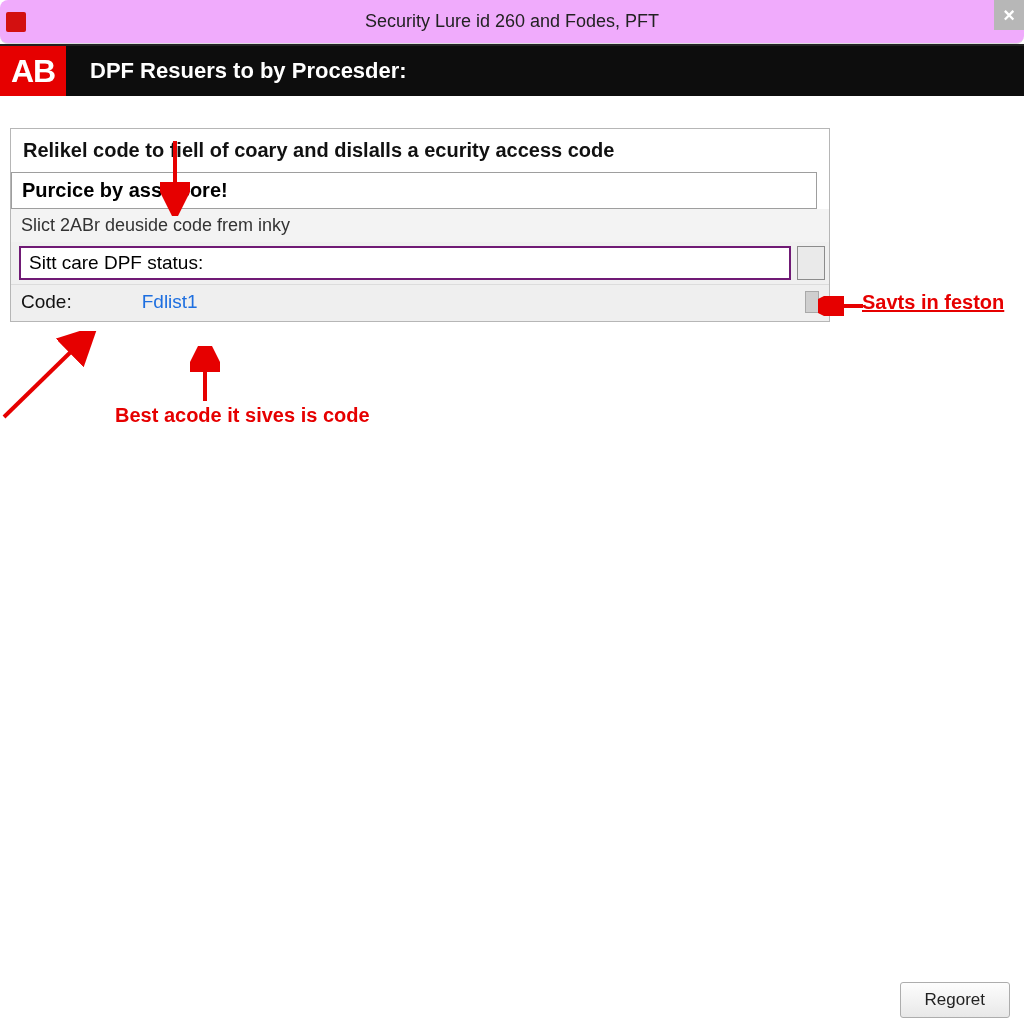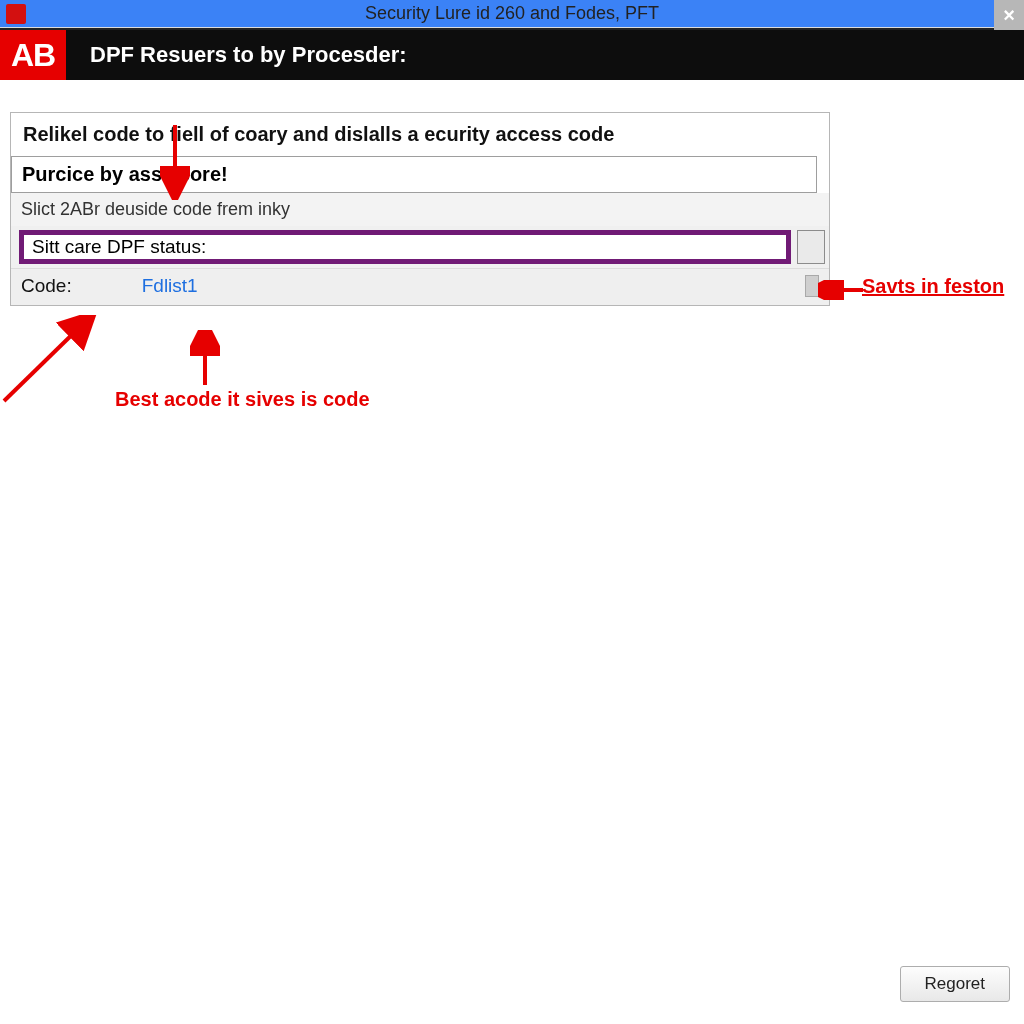--- a/index.html
+++ b/index.html
@@ -1,25 +1,26 @@
 <!DOCTYPE html>
 <html><head>
 <meta charset="utf-8">
 <style>
   * { box-sizing: border-box; margin: 0; padding: 0; }
   html, body { width: 1024px; height: 1024px; font-family: "Segoe UI", Tahoma, Arial, sans-serif; background: #fff; overflow: hidden; }
 
   
   .titlebar {
-    height: 28px;
-    background: #3b82f6;
+    height: 44px;
+    background: #f0abfc;
     border-bottom: 1px solid #dcdcdc;
     display: flex;
     align-items: center;
     position: relative;
+    border-radius: 8px;
   }
   .titlebar .app-icon {
     width: 20px; height: 20px;
     margin-left: 6px;
     background: #d31010;
     border-radius: 2px;
   }
   .titlebar .title {
     position: absolute;
     left: 50%; transform: translateX(-50%);
@@ -102,21 +103,21 @@
 
   .row-input {
     display: flex; align-items: stretch;
     background: #f0f0f0;
     padding: 4px 4px 4px 8px;
     gap: 6px;
   }
   .status-input {
     flex: 1;
     height: 34px;
-    border: 5px solid #701a75;
+    border: 2px solid #701a75;
     padding: 2px 8px;
     font-size: 19px;
     background: #fff;
     outline: none;
   }
   .go-btn {
     width: 28px; height: 34px;
     border: 1px solid #8c8c8c;
     background: #eaeaea;
     cursor: pointer;

